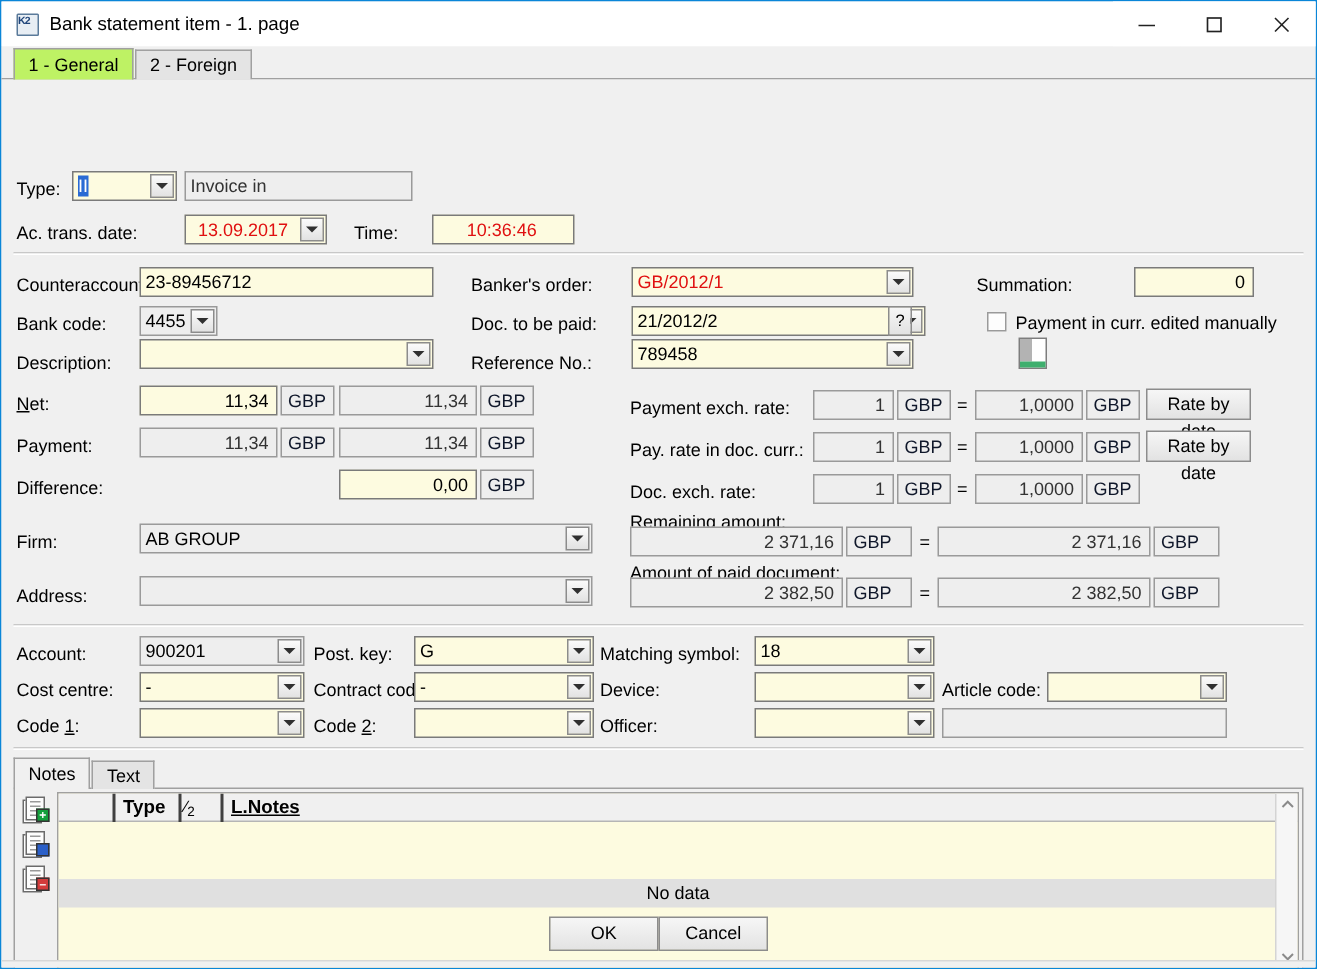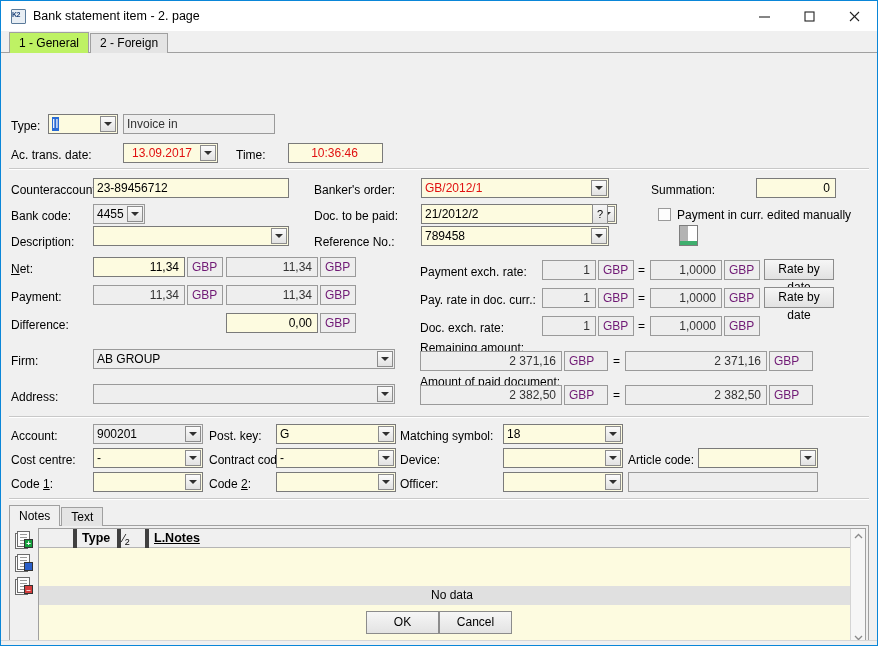--- a/index.html
+++ b/index.html
@@ -173,21 +173,21 @@
   
   .unit {
     position: absolute;
     box-sizing: border-box;
     height: 20px;
     border: 1px solid #9a9a9a;
     background: #eeeeee;
     font-size: 12px;
     line-height: 18px;
     padding: 0 4px;
-    color: #701a75;
+    color: #0f172a;
   }
   .eq {
     position: absolute;
     font-size: 12px;
     line-height: 20px;
   }
 
   .btn {
     position: absolute;
     box-sizing: border-box;
@@ -326,21 +326,21 @@
     border-bottom: 1px solid #b5b5b5;
     display: flex;
     align-items: center;
     font-weight: bold;
     font-size: 12.5px;
     box-sizing: border-box;
   }
   .gh {
     height: 19px; line-height: 18px;
     padding: 0 5px;
-    border-right: 4px solid #404040;
+    border-right: 2px solid #404040;
     box-sizing: border-box;
     white-space: nowrap;
   }
   .gh.sort { font-weight: normal; font-size: 11px; padding: 0 2px; }
   .gh.sort sub { font-size: 9px; }
   .grid-body { position: absolute; left:0; right:0; top:19px; bottom:0; background:#fdfbe0; }
   .nodata-row {
     position: absolute;
     left: 0; right: 0; top: 38px;
     height: 19px; line-height: 19px;
@@ -395,21 +395,21 @@
 </head>
 <body>
 
 <div class="window">
 
   <div class="titlebar">
     <div class="title-icon">
       <div class="doc"></div>
         <div class="k2">K2</div>
     </div>
-    <div class="title-text">Bank statement item - 2. page</div>
+    <div class="title-text">Bank statement item - 1. page</div>
     <div class="win-btns">
       <div class="win-btn">
         <svg width="13" height="13" viewBox="0 0 13 13">
             <line x1="1" y1="7" x2="12" y2="7" stroke="#222" stroke-width="1.1"></line>
           </svg>
       </div>
       <div class="win-btn">
         <svg width="13" height="13" viewBox="0 0 13 13">
             <rect x="2" y="2" width="9" height="9" fill="none" stroke="#222" stroke-width="1.1"></rect>
           </svg>

